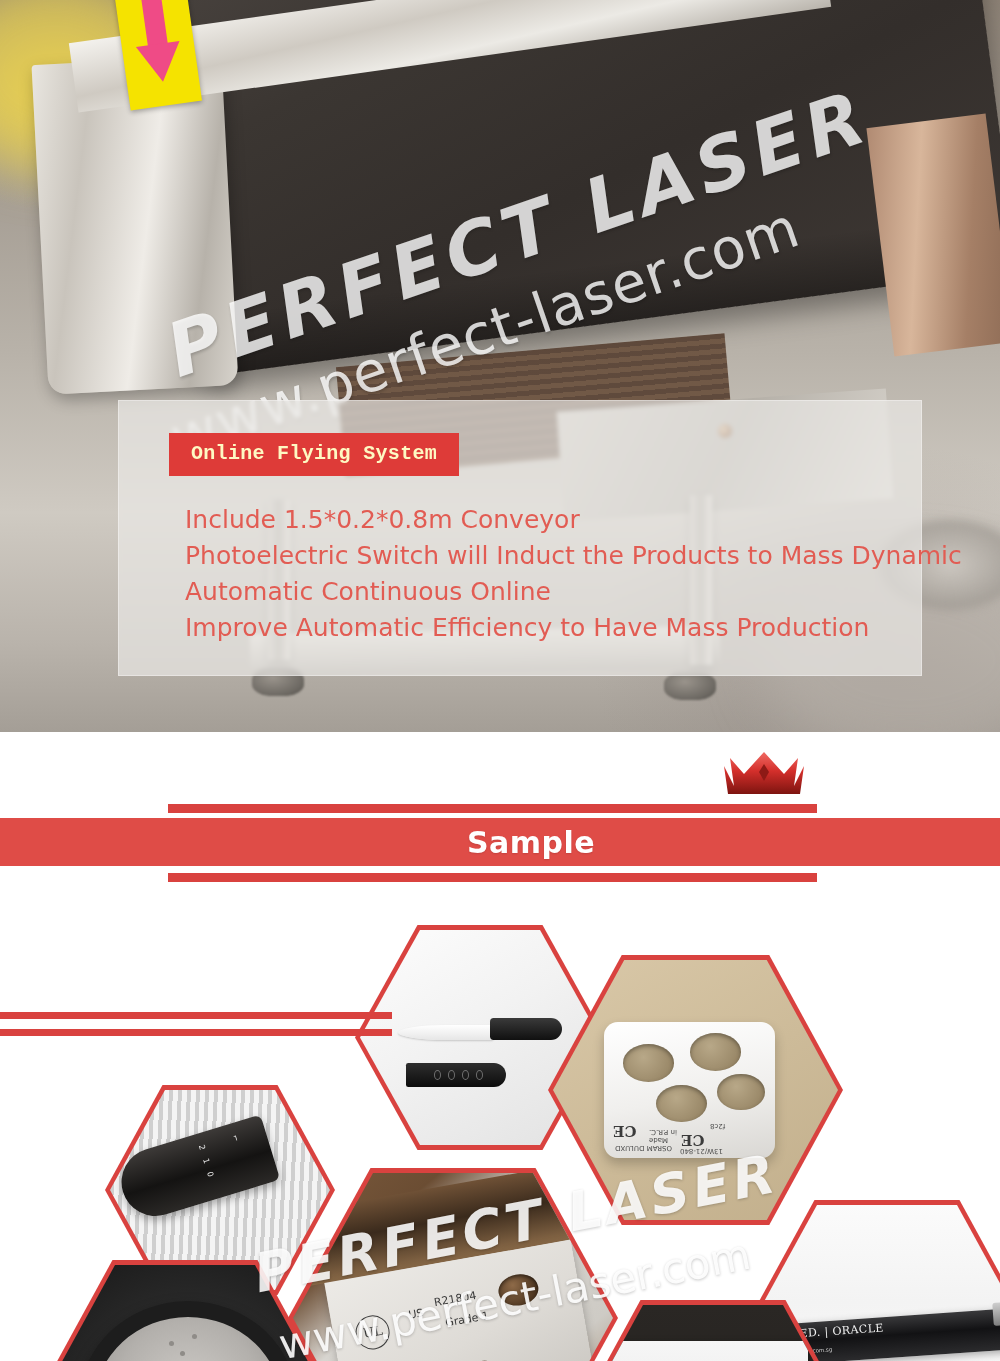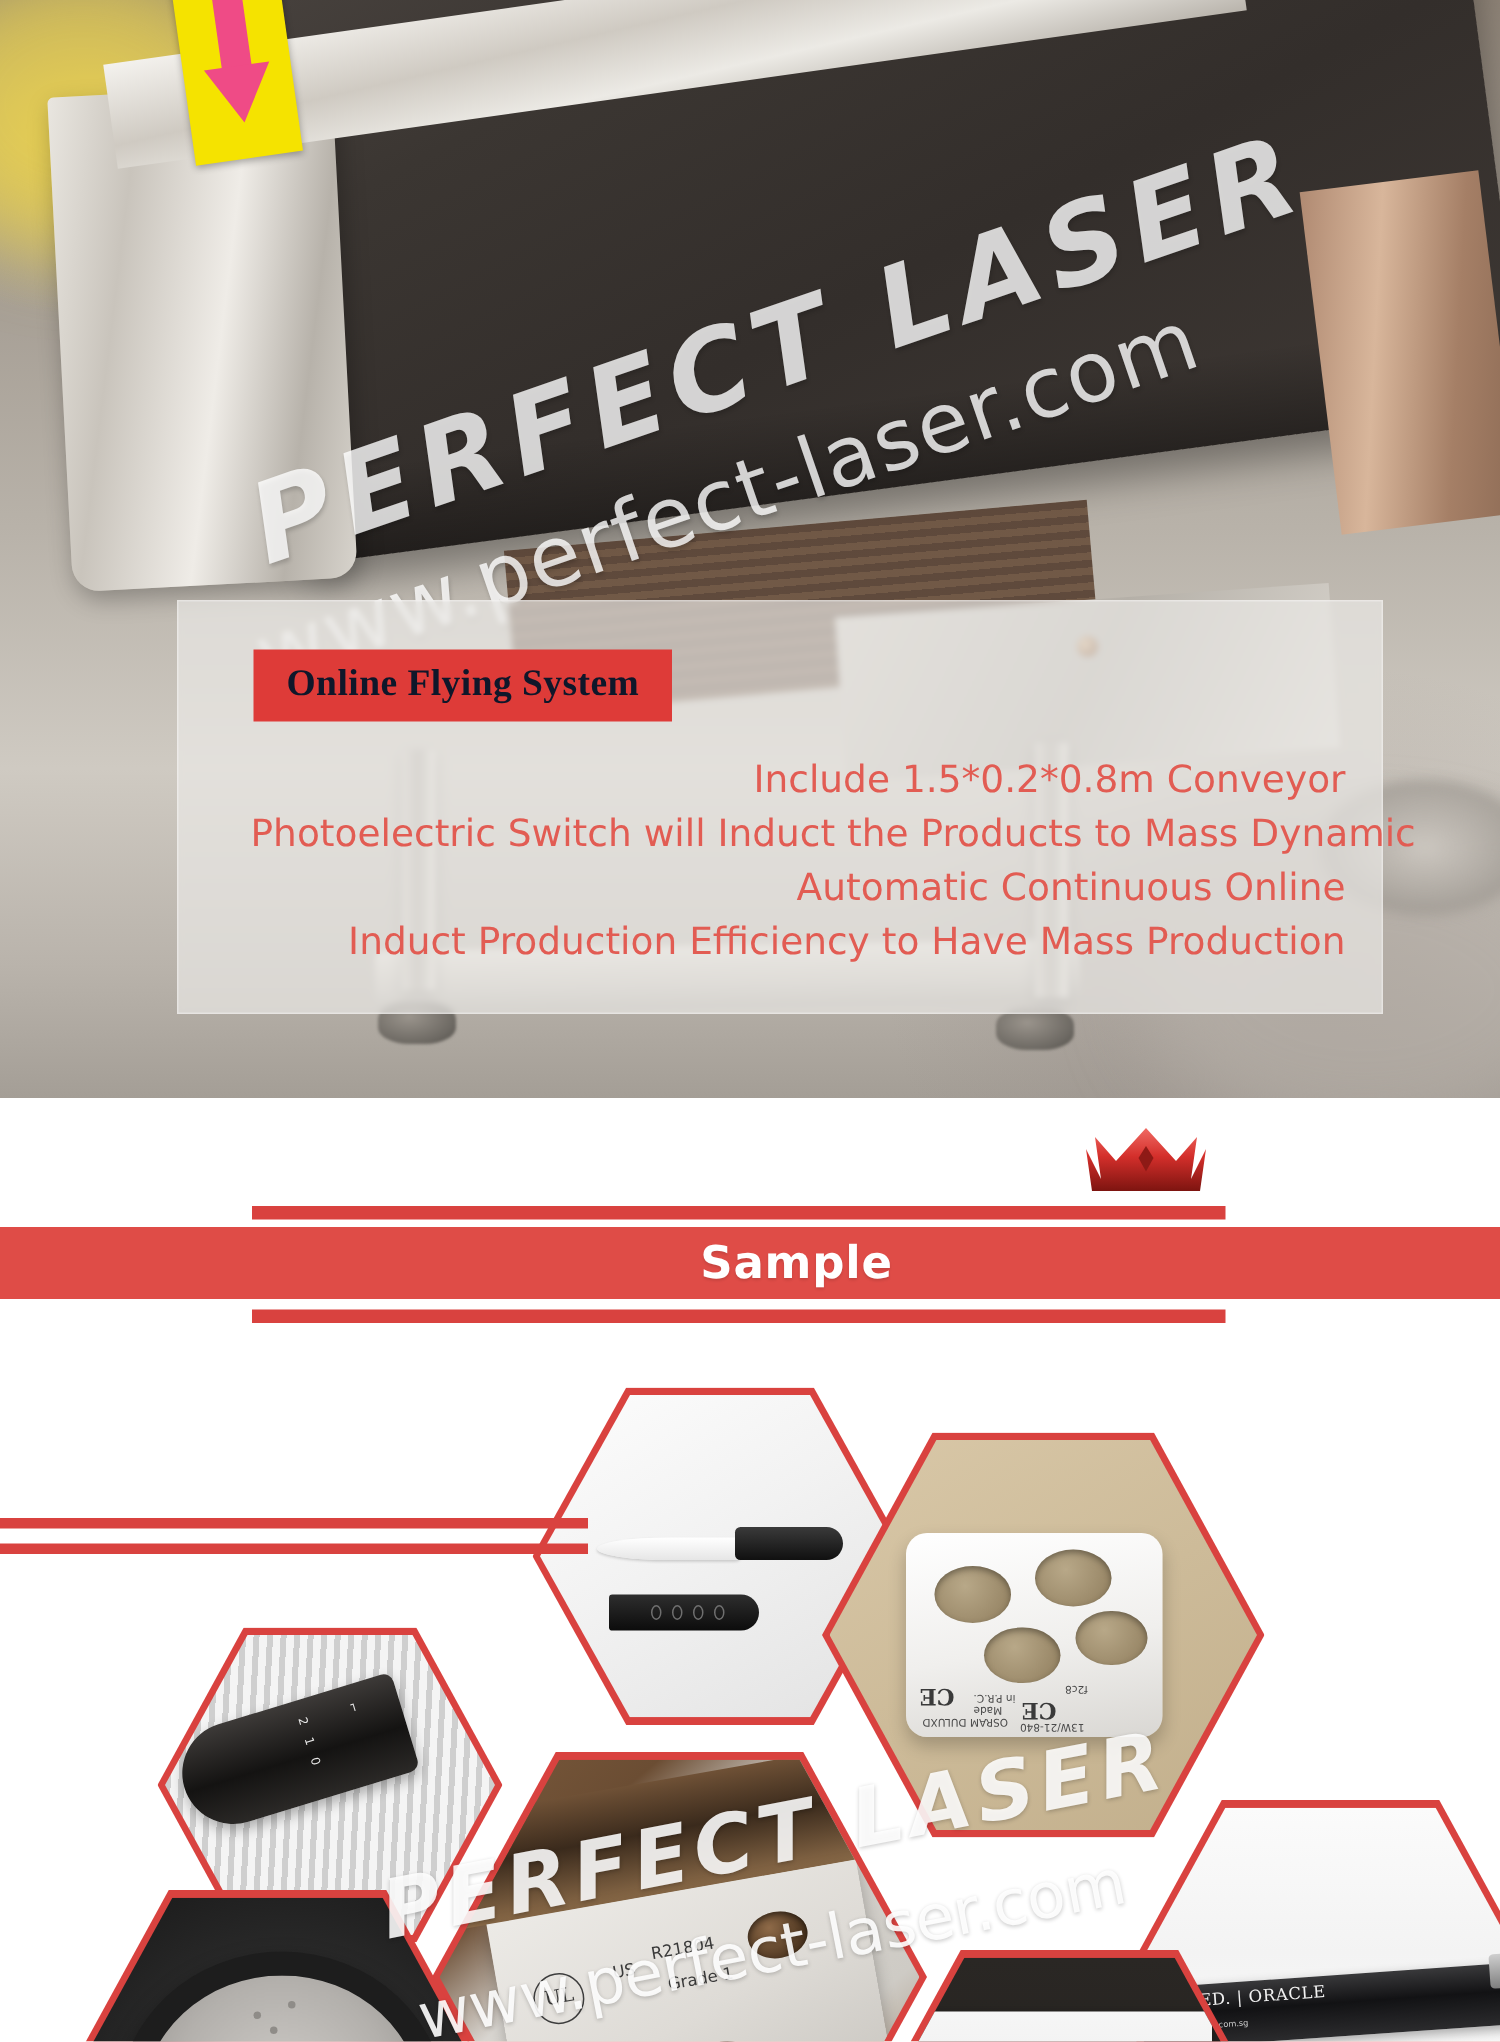--- a/index.html
+++ b/index.html
@@ -121,27 +121,27 @@
 
   
   #info-panel{
     position:absolute; left:118px; top:400px; width:804px; height:276px;
     background:rgba(236,234,231,.68);
     border:1px solid rgba(255,255,255,.35);
     backdrop-filter:blur(2px);
   }
   #info-badge{
     position:absolute; left:50px; top:32px;
-    background:#de3b38; color:#0f172a;
-    font-size:25px; font-weight:700; letter-spacing:.3px;
+    background:#de3b38; color:#fef9c3;
+    font-size:20px; font-weight:700; letter-spacing:.3px;
     padding:9px 22px 11px 22px;
-    font-family:Liberation Serif, serif;
+    font-family:Liberation Mono, monospace;
   }
   #info-lines{
-    position:absolute; left:48px; top:101px; width:730px;text-align:right;
+    position:absolute; left:66px; top:101px; width:730px;
   }
   .info-line{
     color:#e25c53; font-size:25px; line-height:36px; font-weight:400;
     font-family:"DejaVu Sans", sans-serif; white-space:nowrap;
   }
 
   
   #sample-section{
     position:absolute; left:0; top:732px; width:1000px; height:150px; background:#fff;
   }
@@ -381,21 +381,21 @@
 
   <div class="wm" id="wm-brand">PERFECT LASER</div>
   <div class="wm" id="wm-url">www.perfect-laser.com</div>
 
   <div id="info-panel">
     <div id="info-badge">Online Flying System</div>
     <div id="info-lines">
       <div class="info-line">Include 1.5*0.2*0.8m Conveyor</div>
       <div class="info-line">Photoelectric Switch will Induct the Products to Mass Dynamic</div>
       <div class="info-line">Automatic Continuous Online</div>
-      <div class="info-line">Induct Production Efficiency to Have Mass Production</div>
+      <div class="info-line">Improve Automatic Efficiency to Have Mass Production</div>
     </div>
   </div>
 </div>
 
 <div id="sample-section">
   <svg id="crown" viewBox="0 0 88 46">
     <defs>
       <linearGradient id="cg" x1="0" y1="0" x2="0" y2="1">
         <stop offset="0%" stop-color="#f06a63"></stop>
         <stop offset="45%" stop-color="#d42f2b"></stop>

